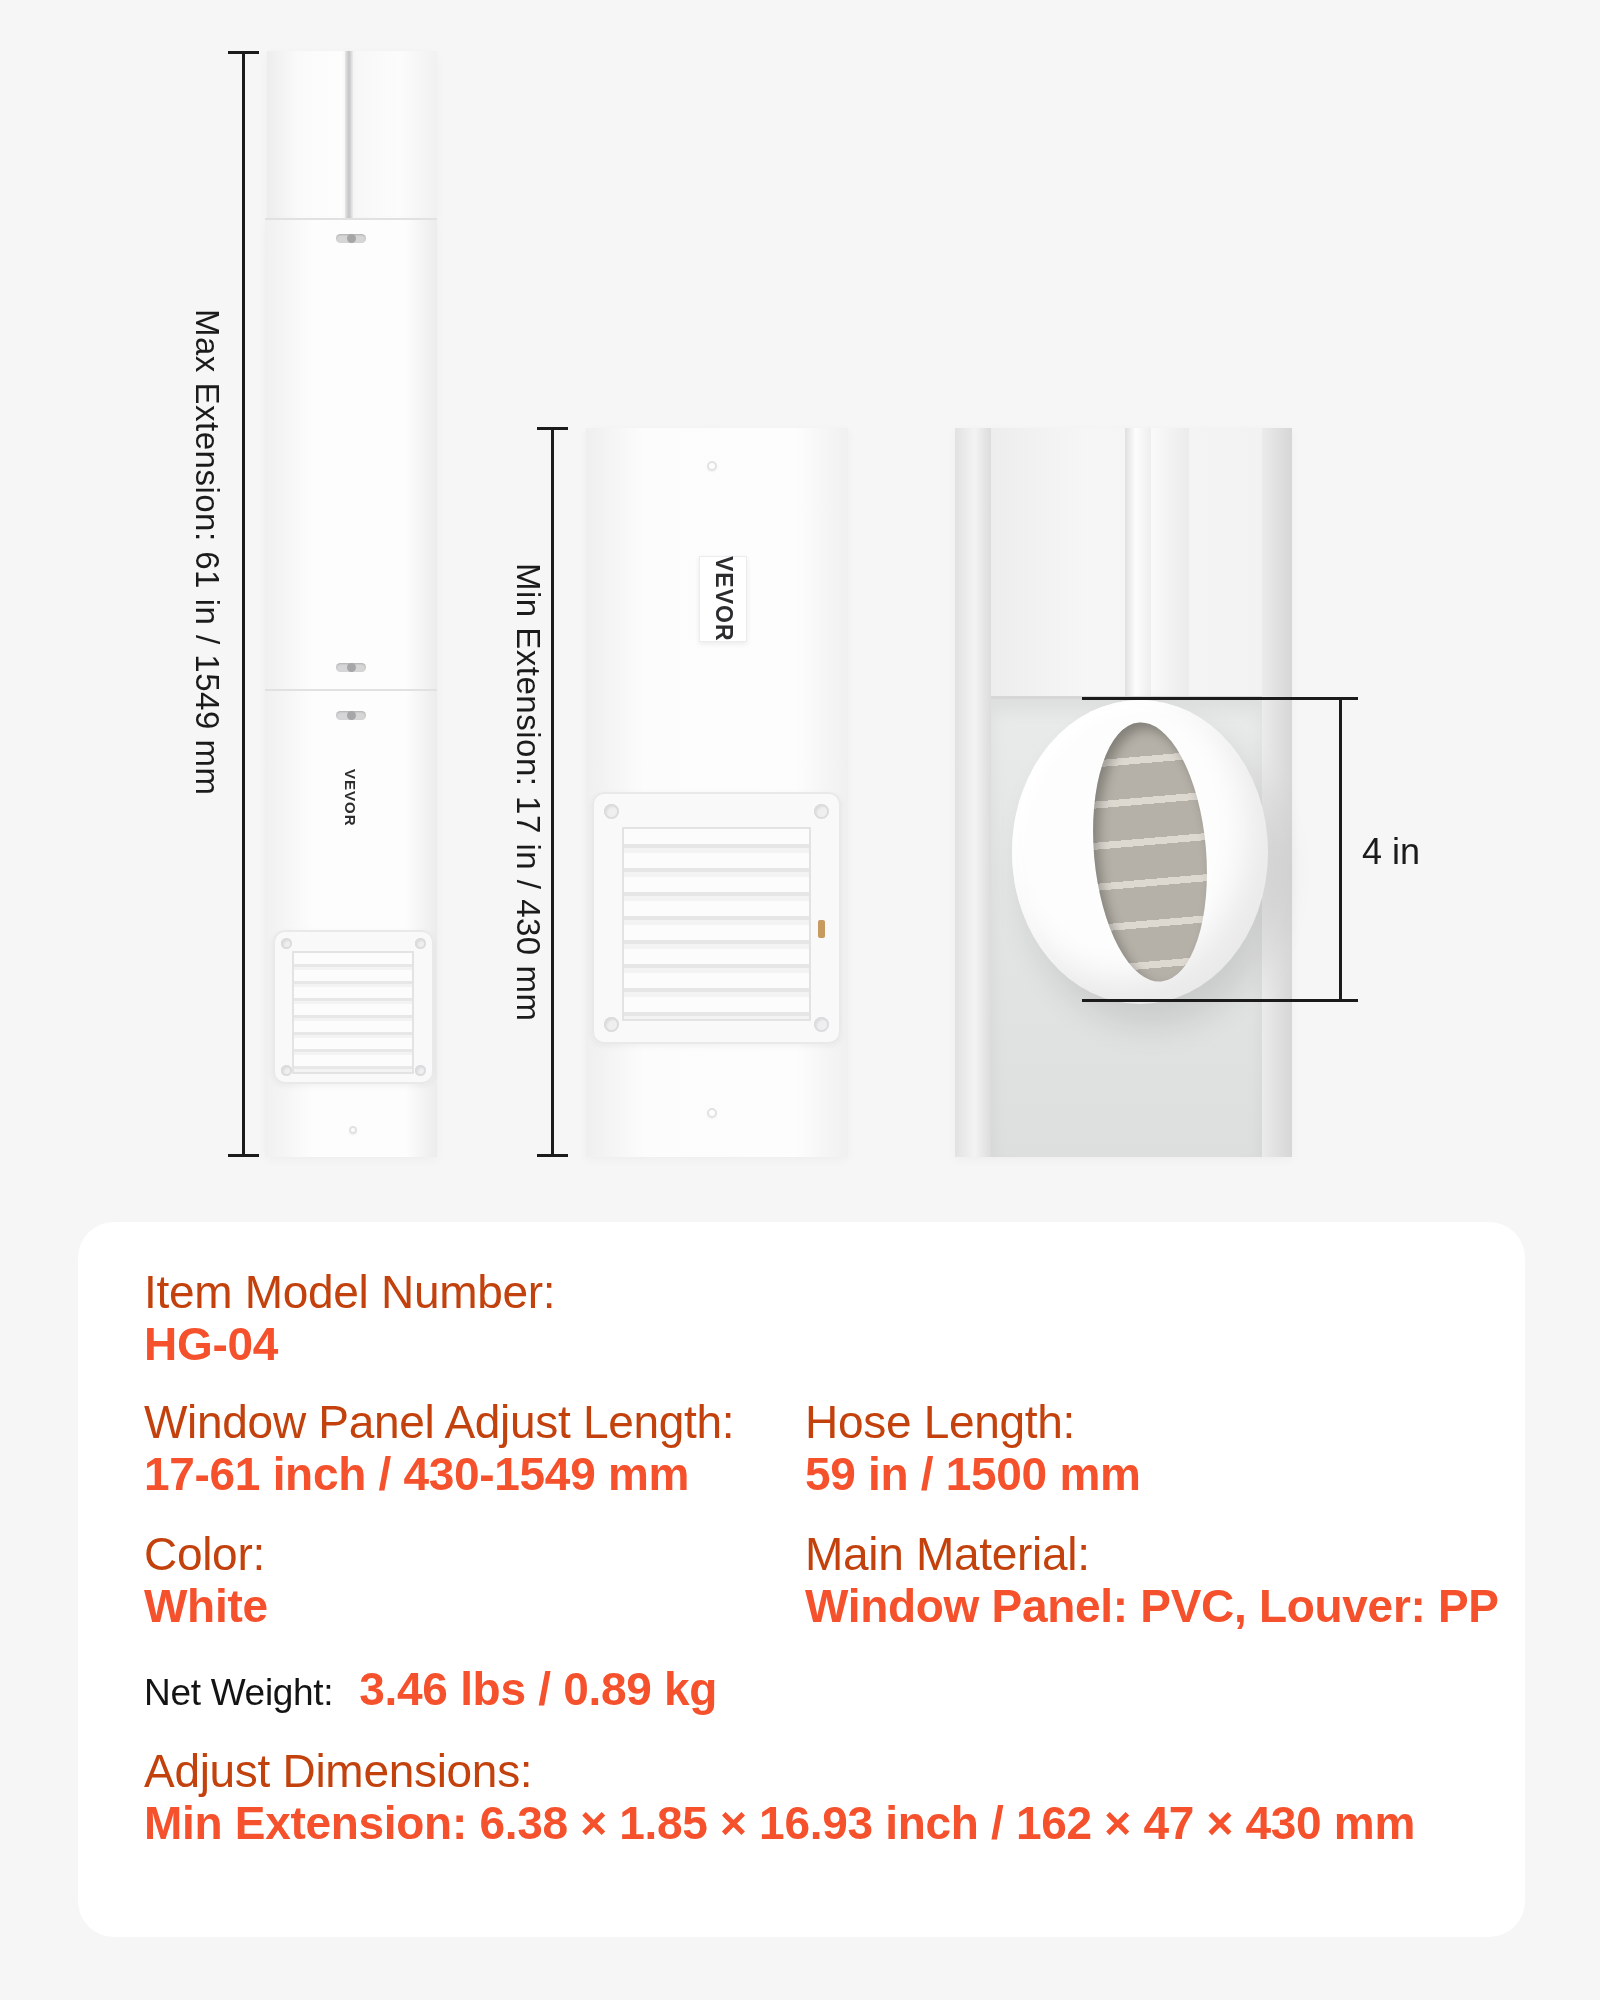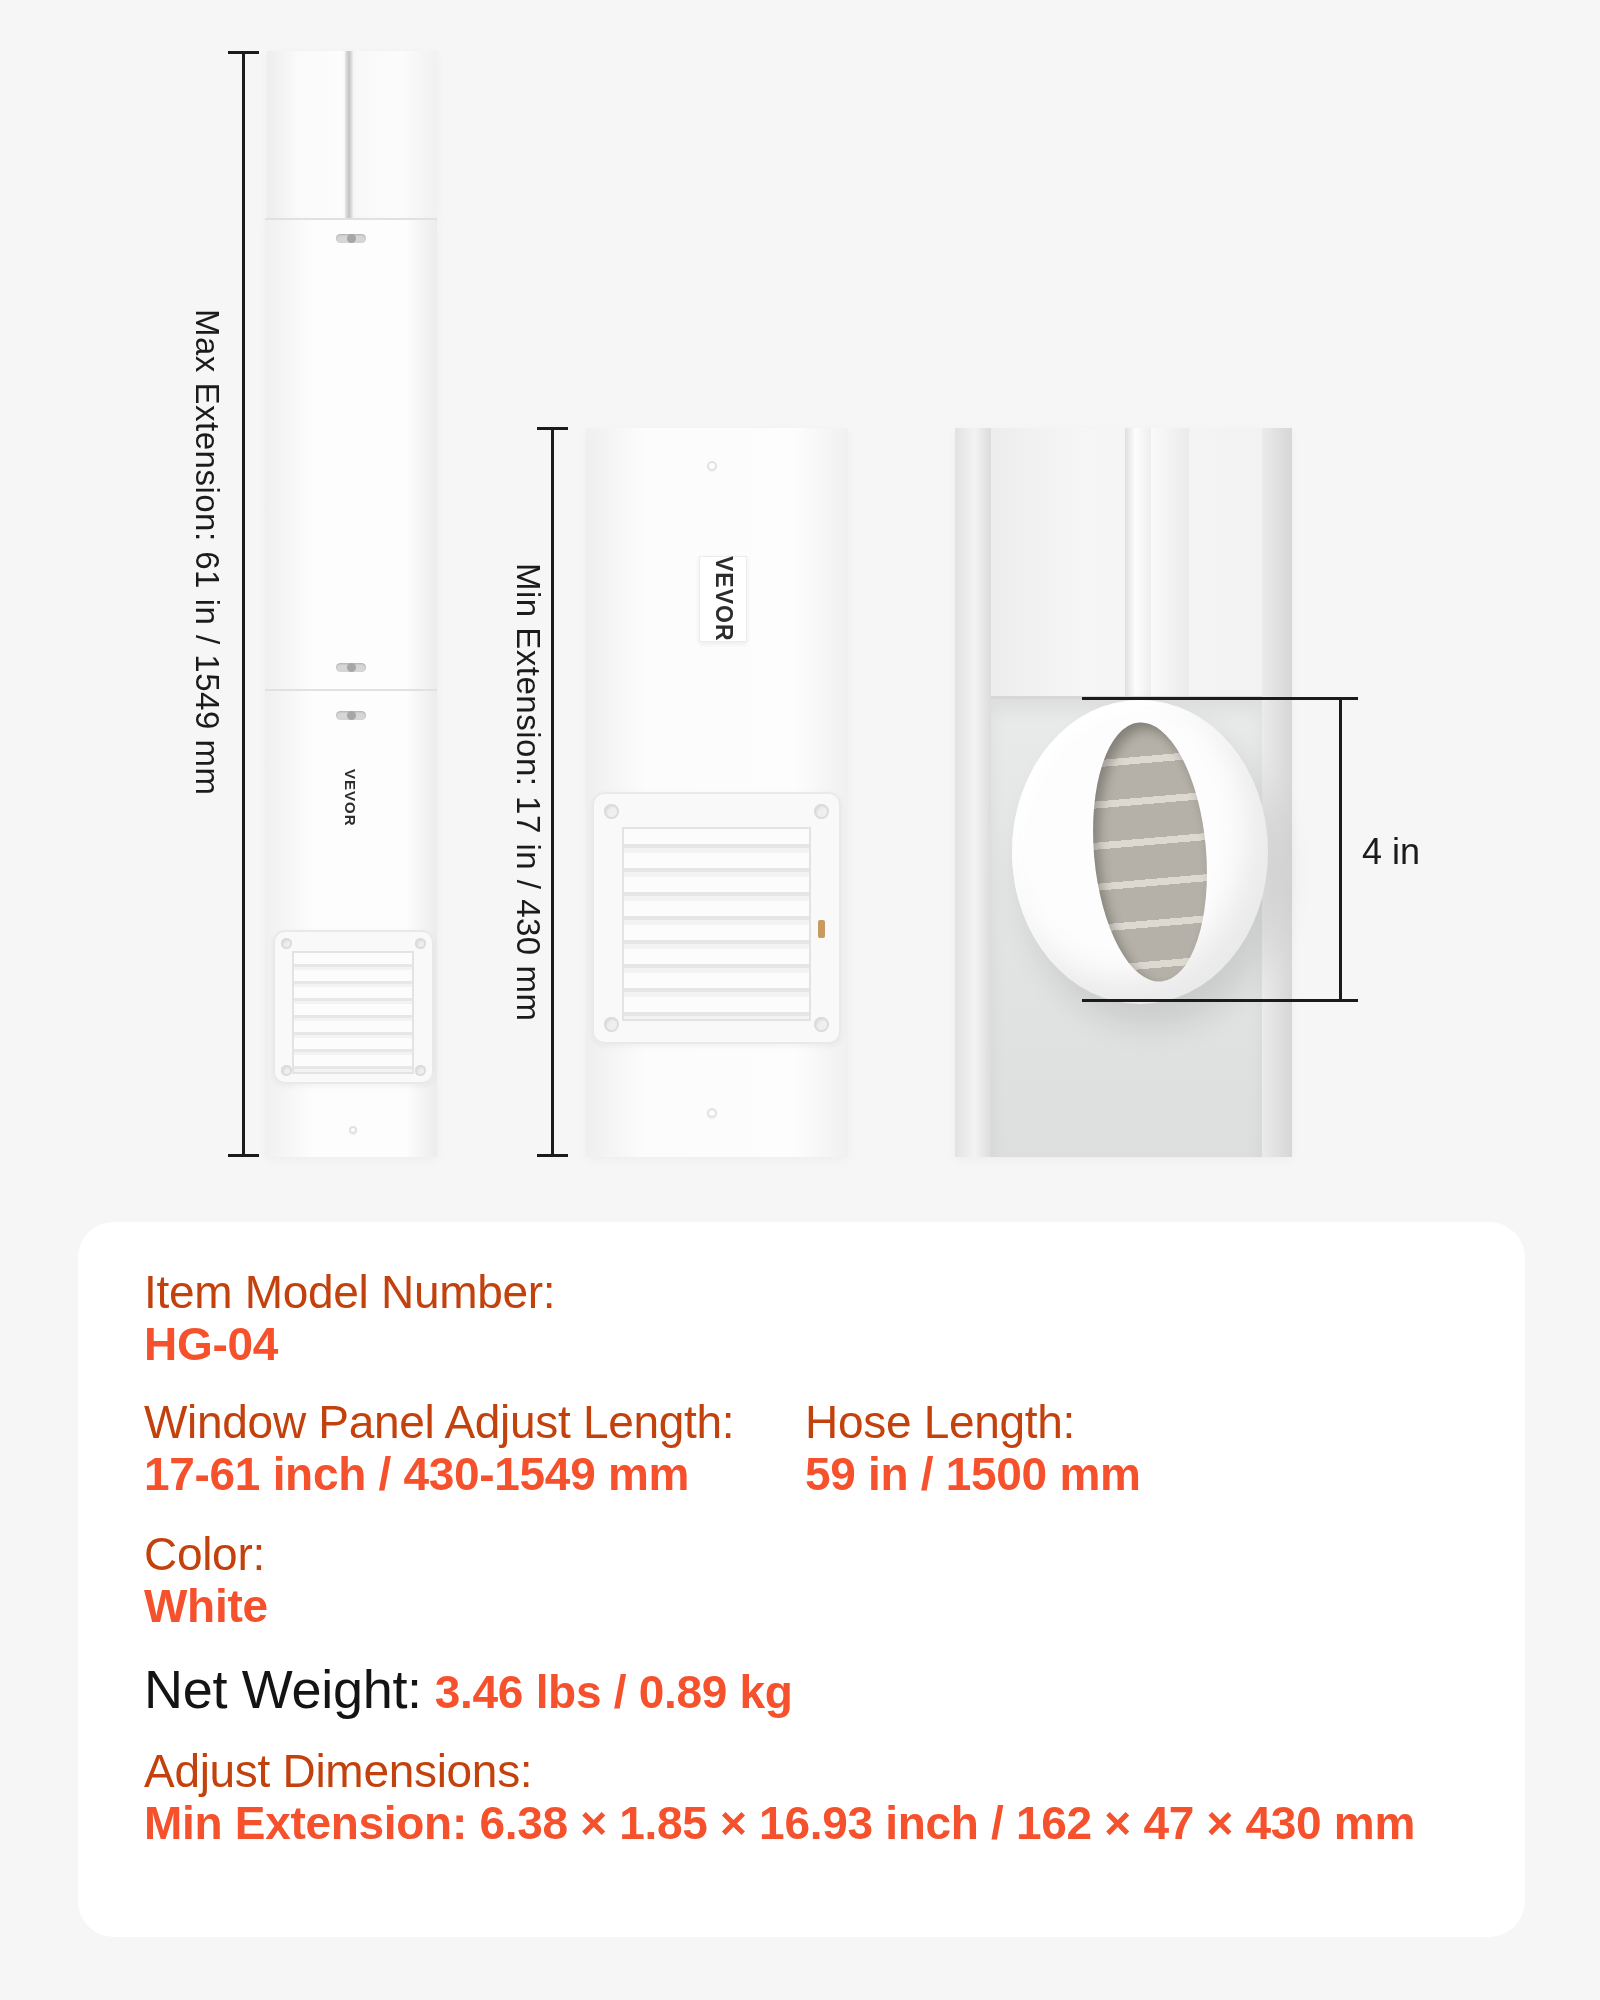--- a/index.html
+++ b/index.html
@@ -95,21 +95,21 @@
   }
 
   
   .card{
     position:absolute;left:78px;top:1222px;width:1447px;height:715px;
     background:#ffffff;border-radius:36px;
   }
   .pair{position:absolute;white-space:nowrap;}
   .spec-label{font-size:46px;line-height:52px;color:#c2410c;letter-spacing:-0.3px;}
   .spec-value{font-size:46px;line-height:52px;font-weight:bold;color:#f4512c;letter-spacing:-0.3px;}
-  .inline-label{font-size:54px;line-height:52px;color:#141414;letter-spacing:-0.3px;margin-right:13px;}
+  .inline-label{font-size:37px;line-height:52px;color:#141414;letter-spacing:-0.3px;margin-right:26px;}
   .inline-value{font-size:46px;line-height:52px;font-weight:bold;color:#f4512c;letter-spacing:-0.3px;}
   .dim-line{font-size:46px;line-height:53px;font-weight:bold;color:#f4512c;letter-spacing:-0.3px;white-space:nowrap;}
   .port-dim-label{position:absolute;left:1362px;top:831px;font-size:36px;color:#1b1b1b;}
 </style>
 </head>
 <body>
 
 <div class="stage">
 
   <div class="dim" style="left:242px;top:52px;width:3px;height:1105px;"></div>
@@ -186,20 +186,24 @@
     </div>
     <div class="pair" style="left:727px;top:174px;">
       <div class="spec-label">Hose Length:</div>
       <div class="spec-value">59 in / 1500 mm</div>
     </div>
 
     <div class="pair" style="left:66px;top:306px;">
       <div class="spec-label">Color:</div>
       <div class="spec-value">White</div>
     </div>
+    <div class="pair" style="left:727px;top:306px;">
+      <div class="spec-label">Main Material:</div>
+      <div class="spec-value">Window Panel: PVC, Louver: PP</div>
+    </div>
 
     <div class="pair" style="left:66px;top:441px;">
       <span class="inline-label">Net Weight:</span><span class="inline-value">3.46 lbs / 0.89 kg</span>
     </div>
 
     <div class="pair" style="left:66px;top:523px;">
       <div class="spec-label">Adjust Dimensions:</div>
       <div class="dim-line">Min Extension: 6.38 × 1.85 × 16.93 inch / 162 × 47 × 430 mm</div>
     </div>
 

